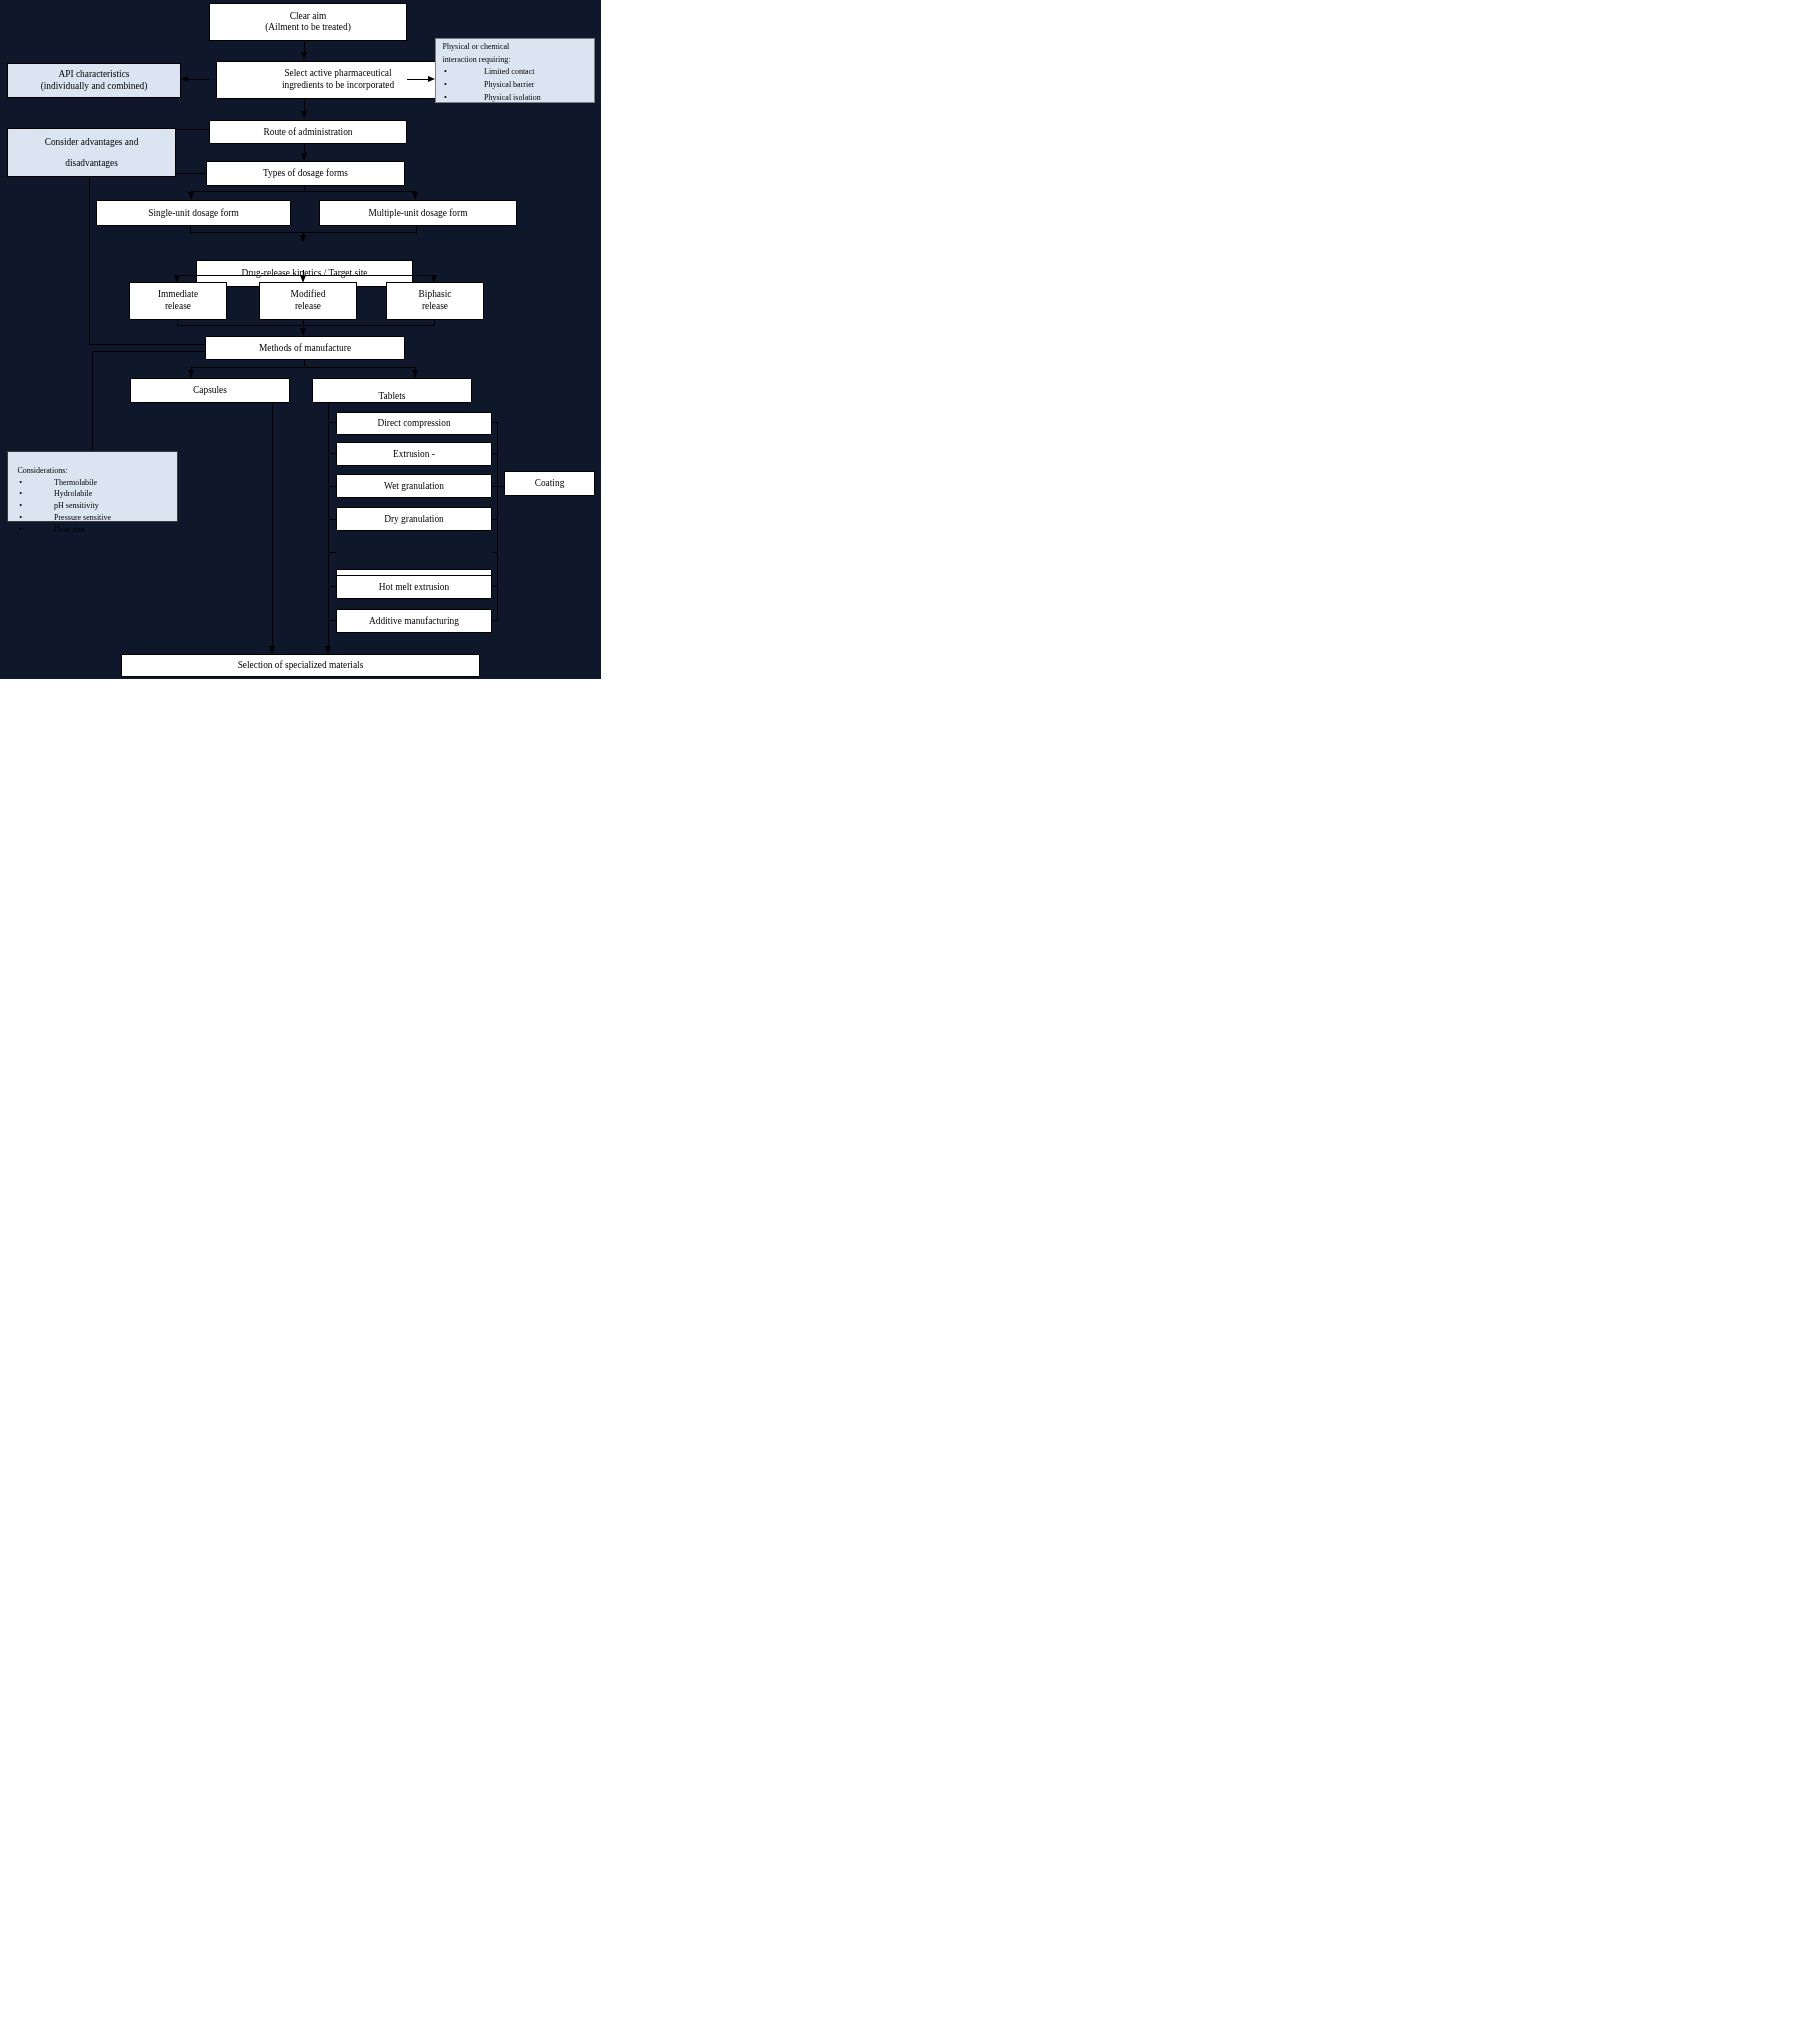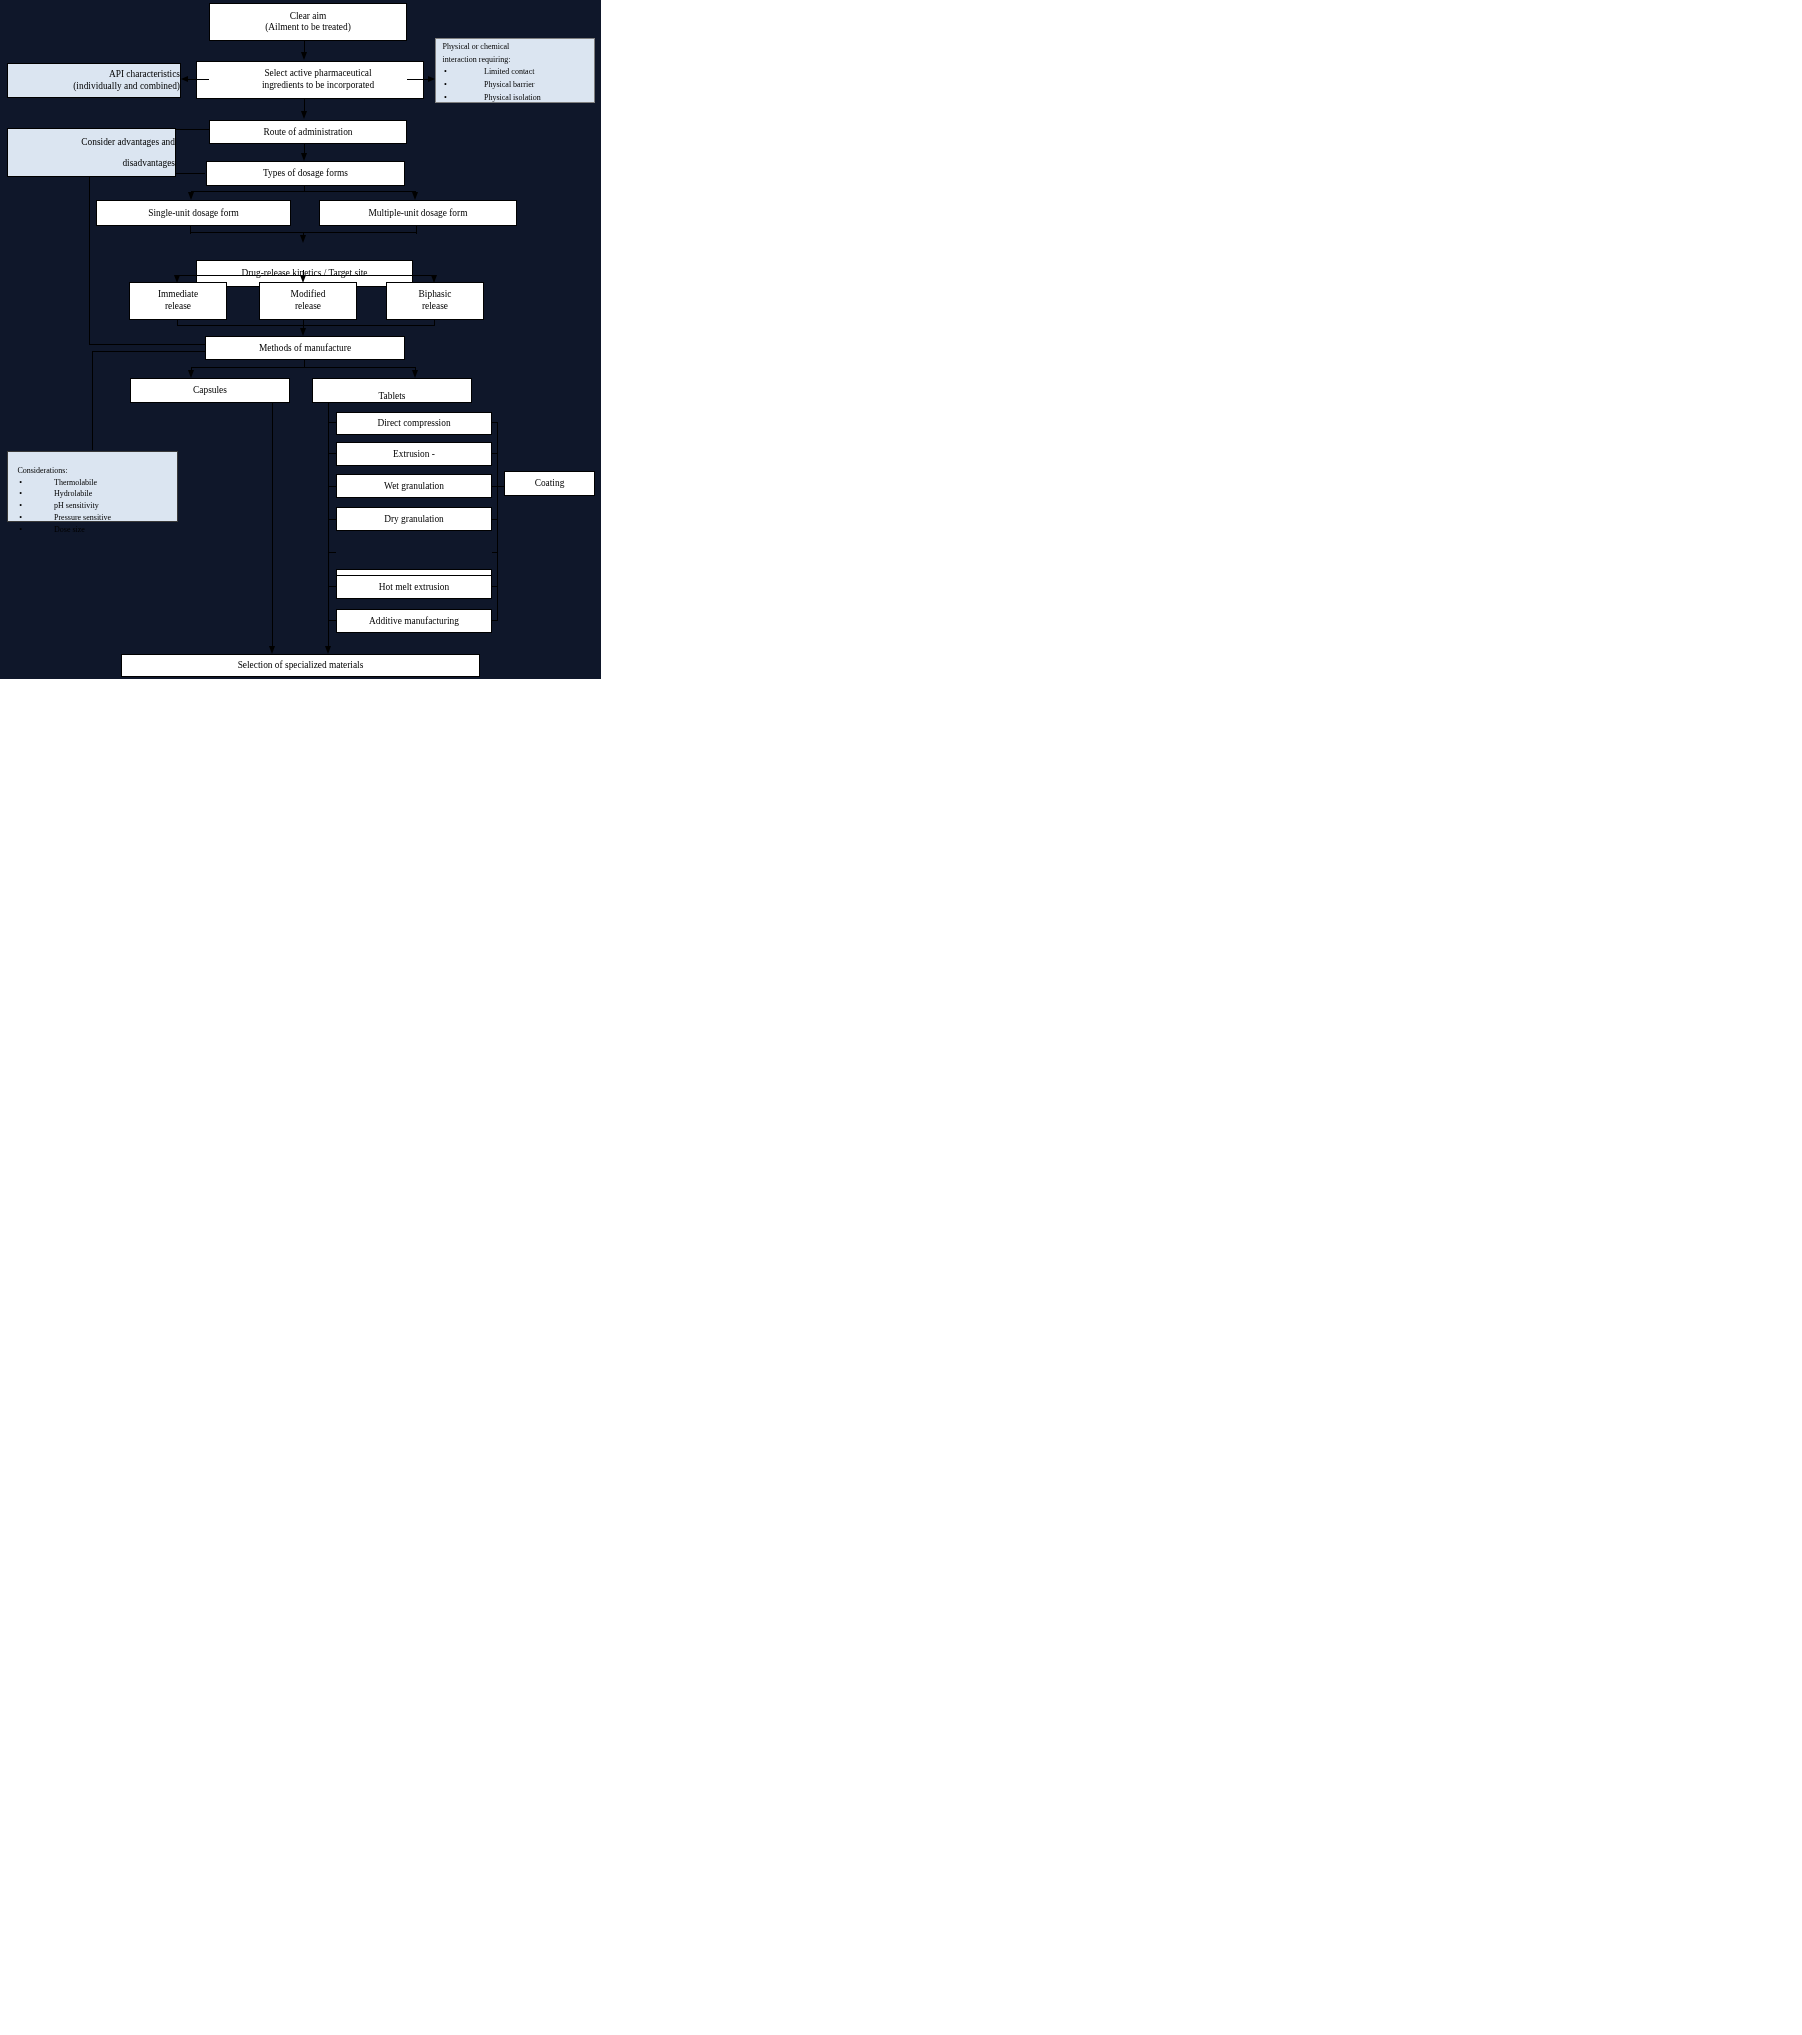--- a/index.html
+++ b/index.html
@@ -24,21 +24,21 @@
   .note{
     position:absolute;
     background:#dbe5f1;
     box-sizing:border-box;
   }
   .note-strong{border:1.4px solid #000;}
   .note-gray{border:0.9px solid #7f7f7f;}
   .note-thin{border:0.9px solid #3a3a3a;}
   .note-center{
     display:flex;flex-direction:column;
-    align-items:flex-end;justify-content:center;
+    align-items:center;justify-content:center;
     text-align:center;font-size:9.4px;
   }
   .bullets{font-size:8px;padding:1.9px 1.9px 0 0;}
   .bullets .title{padding-left:6.6px;}
   .b-row{position:relative;padding-left:48px;}
   .b-dot{position:absolute;left:8px;top:0;}
   .hline{position:absolute;height:0.9px;background:#000;}
   .vline{position:absolute;width:0.9px;background:#000;}
   .arr-d{position:absolute;width:0;height:0;
     border-left:3.3px solid transparent;border-right:3.3px solid transparent;
@@ -56,21 +56,21 @@
 </head>
 <body>
 
 <div id="canvas">
 
   <div class="box two-line" style="left:209px;top:3.3px;width:198px;height:38px;">
     <span>Clear aim</span>
     <span>(Ailment to be treated)</span>
   </div>
 
-  <div class="box two-line" style="left:196px;top:61px;width:228px;height:38px;padding-left:16px;">
+  <div class="box two-line" style="left:216px;top:61px;width:228px;height:38px;padding-left:16px;">
     <span>Select active pharmaceutical</span>
     <span>ingredients to be incorporated</span>
   </div>
 
   <div class="note note-strong note-center two-line" style="left:7px;top:63px;width:174px;height:35px;">
     <span>API characteristics</span>
     <span>(individually and combined)</span>
   </div>
 
   <div class="note note-gray bullets" style="left:435px;top:38px;width:160px;height:65px;line-height:12.7px;">

